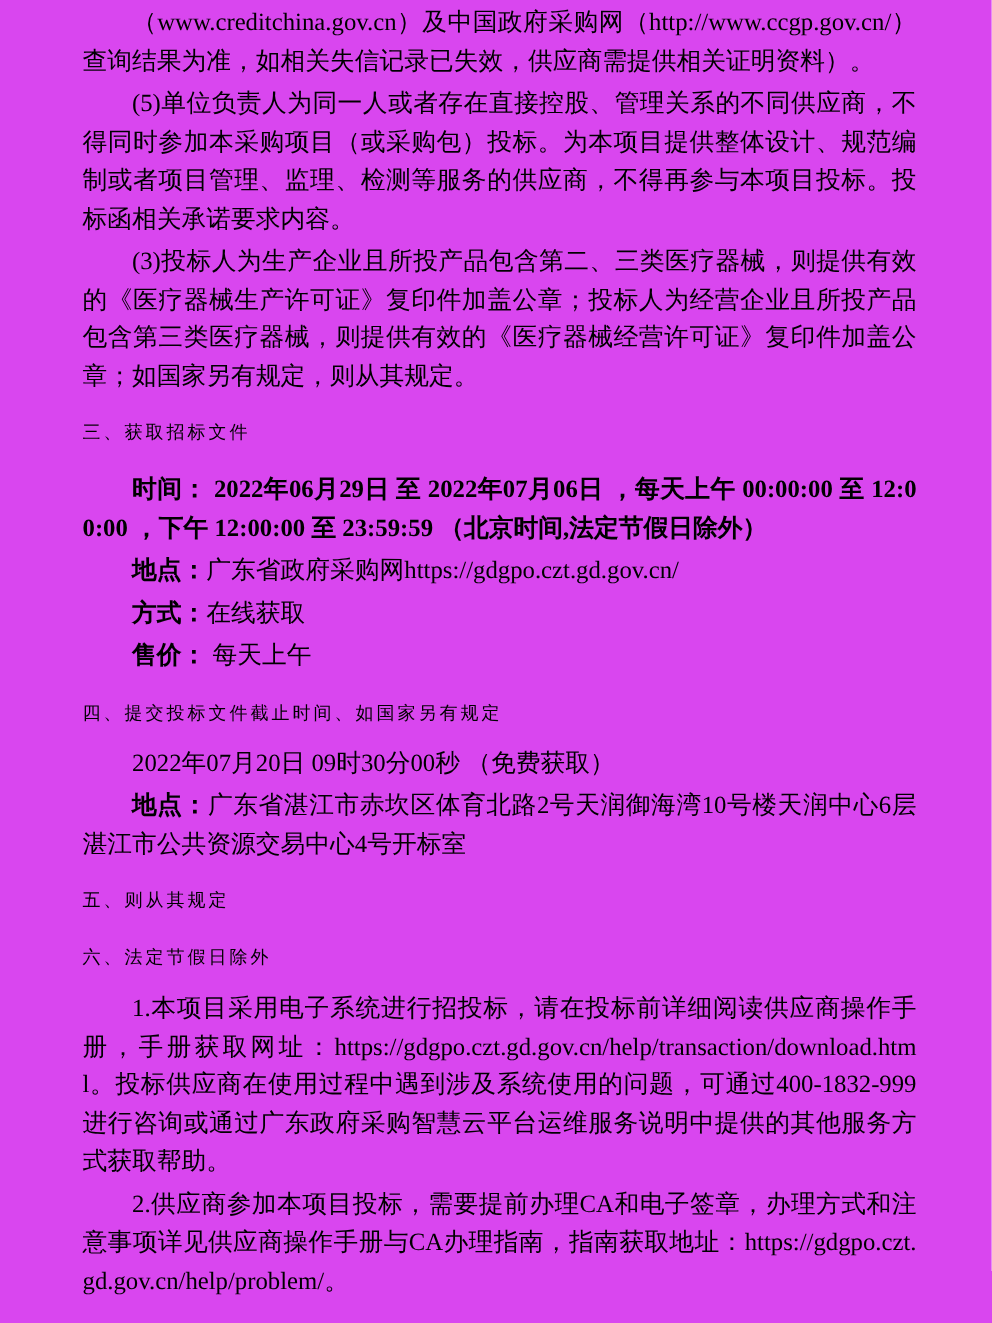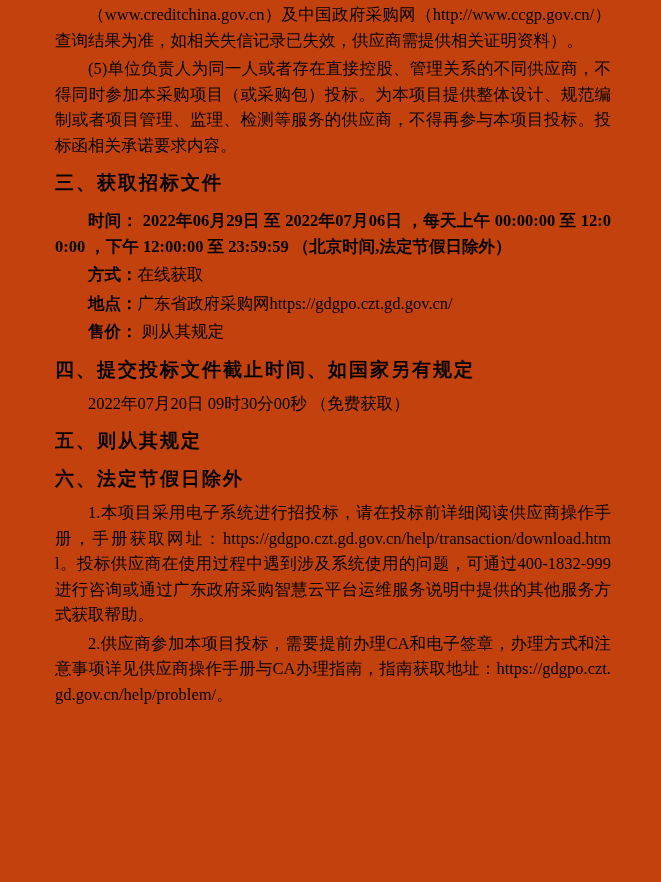--- a/index.html
+++ b/index.html
@@ -12,70 +12,72 @@
     height: 882px;
     overflow: hidden;
     color: #000000;
     font-family: "Liberation Serif", "DejaVu Serif", serif;
   }
   .page {
     box-sizing: border-box;
     width: 661px;
     height: 882px;
     padding: 2px 50px 0 55px;
-    background: #c2410c;
+    background: #d946ef;
   }
   .para {
     margin: 0 0 3px 0;
     font-size: 16.5px;
     line-height: 25.5px;
     text-align: justify;
     word-break: break-all;
     overflow-wrap: anywhere;
   }
   .indent {
     text-indent: 2em;
   }
   .heading {
     margin: 12px 0 8px 0;
-    font-size: 19px;
+    font-size: 12px;
     line-height: 26px;
-    font-weight: bold;
+    font-weight: normal;
     letter-spacing: 2px;
     word-break: break-all;
   }
   .b {
     font-weight: bold;
     margin-top: 12px;
   }
 </style>
 </head>
 <body>
 
 <div class="page">
 
   <p class="para indent">（www.creditchina.gov.cn）及中国政府采购网（http://www.ccgp.gov.cn/）查询结果为准，如相关失信记录已失效，供应商需提供相关证明资料）。</p>
 
   <p class="para indent">(5)单位负责人为同一人或者存在直接控股、管理关系的不同供应商，不得同时参加本采购项目（或采购包）投标。为本项目提供整体设计、规范编制或者项目管理、监理、检测等服务的供应商，不得再参与本项目投标。投标函相关承诺要求内容。</p>
 
+  <p class="para indent">(3)投标人为生产企业且所投产品包含第二、三类医疗器械，则提供有效的《医疗器械生产许可证》复印件加盖公章；投标人为经营企业且所投产品包含第三类医疗器械，则提供有效的《医疗器械经营许可证》复印件加盖公章；如国家另有规定，则从其规定。</p>
 
   <h2 class="heading">三、获取招标文件</h2>
 
   <p class="para indent b"><span>时间：</span><span> 2022年06月29日 至 2022年07月06日 ，每天上午 00:00:00 至 12:00:00 ，下午 12:00:00 至 23:59:59 （北京时间,法定节假日除外）</span></p>
 
+  <p class="para indent"><span class="b">地点：</span><span>广东省政府采购网https://gdgpo.czt.gd.gov.cn/</span></p>
+
   <p class="para indent"><span class="b">方式：</span><span>在线获取</span></p>
 
-  <p class="para indent"><span class="b">地点：</span><span>广东省政府采购网https://gdgpo.czt.gd.gov.cn/</span></p>
-
-  <p class="para indent"><span class="b">售价：</span><span> 则从其规定</span></p>
+  <p class="para indent"><span class="b">售价：</span><span> 每天上午</span></p>
 
   <h2 class="heading">四、提交投标文件截止时间、如国家另有规定</h2>
 
   <p class="para indent">2022年07月20日 09时30分00秒 （免费获取）</p>
 
+  <p class="para indent"><span class="b">地点：</span><span>广东省湛江市赤坎区体育北路2号天润御海湾10号楼天润中心6层湛江市公共资源交易中心4号开标室</span></p>
 
   <h2 class="heading">五、则从其规定</h2>
 
 
   <h2 class="heading">六、法定节假日除外</h2>
 
   <p class="para indent">1.本项目采用电子系统进行招投标，请在投标前详细阅读供应商操作手册，手册获取网址：https://gdgpo.czt.gd.gov.cn/help/transaction/download.html。投标供应商在使用过程中遇到涉及系统使用的问题，可通过400-1832-999进行咨询或通过广东政府采购智慧云平台运维服务说明中提供的其他服务方式获取帮助。</p>
 
   <p class="para indent">2.供应商参加本项目投标，需要提前办理CA和电子签章，办理方式和注意事项详见供应商操作手册与CA办理指南，指南获取地址：https://gdgpo.czt.gd.gov.cn/help/problem/。</p>
 

